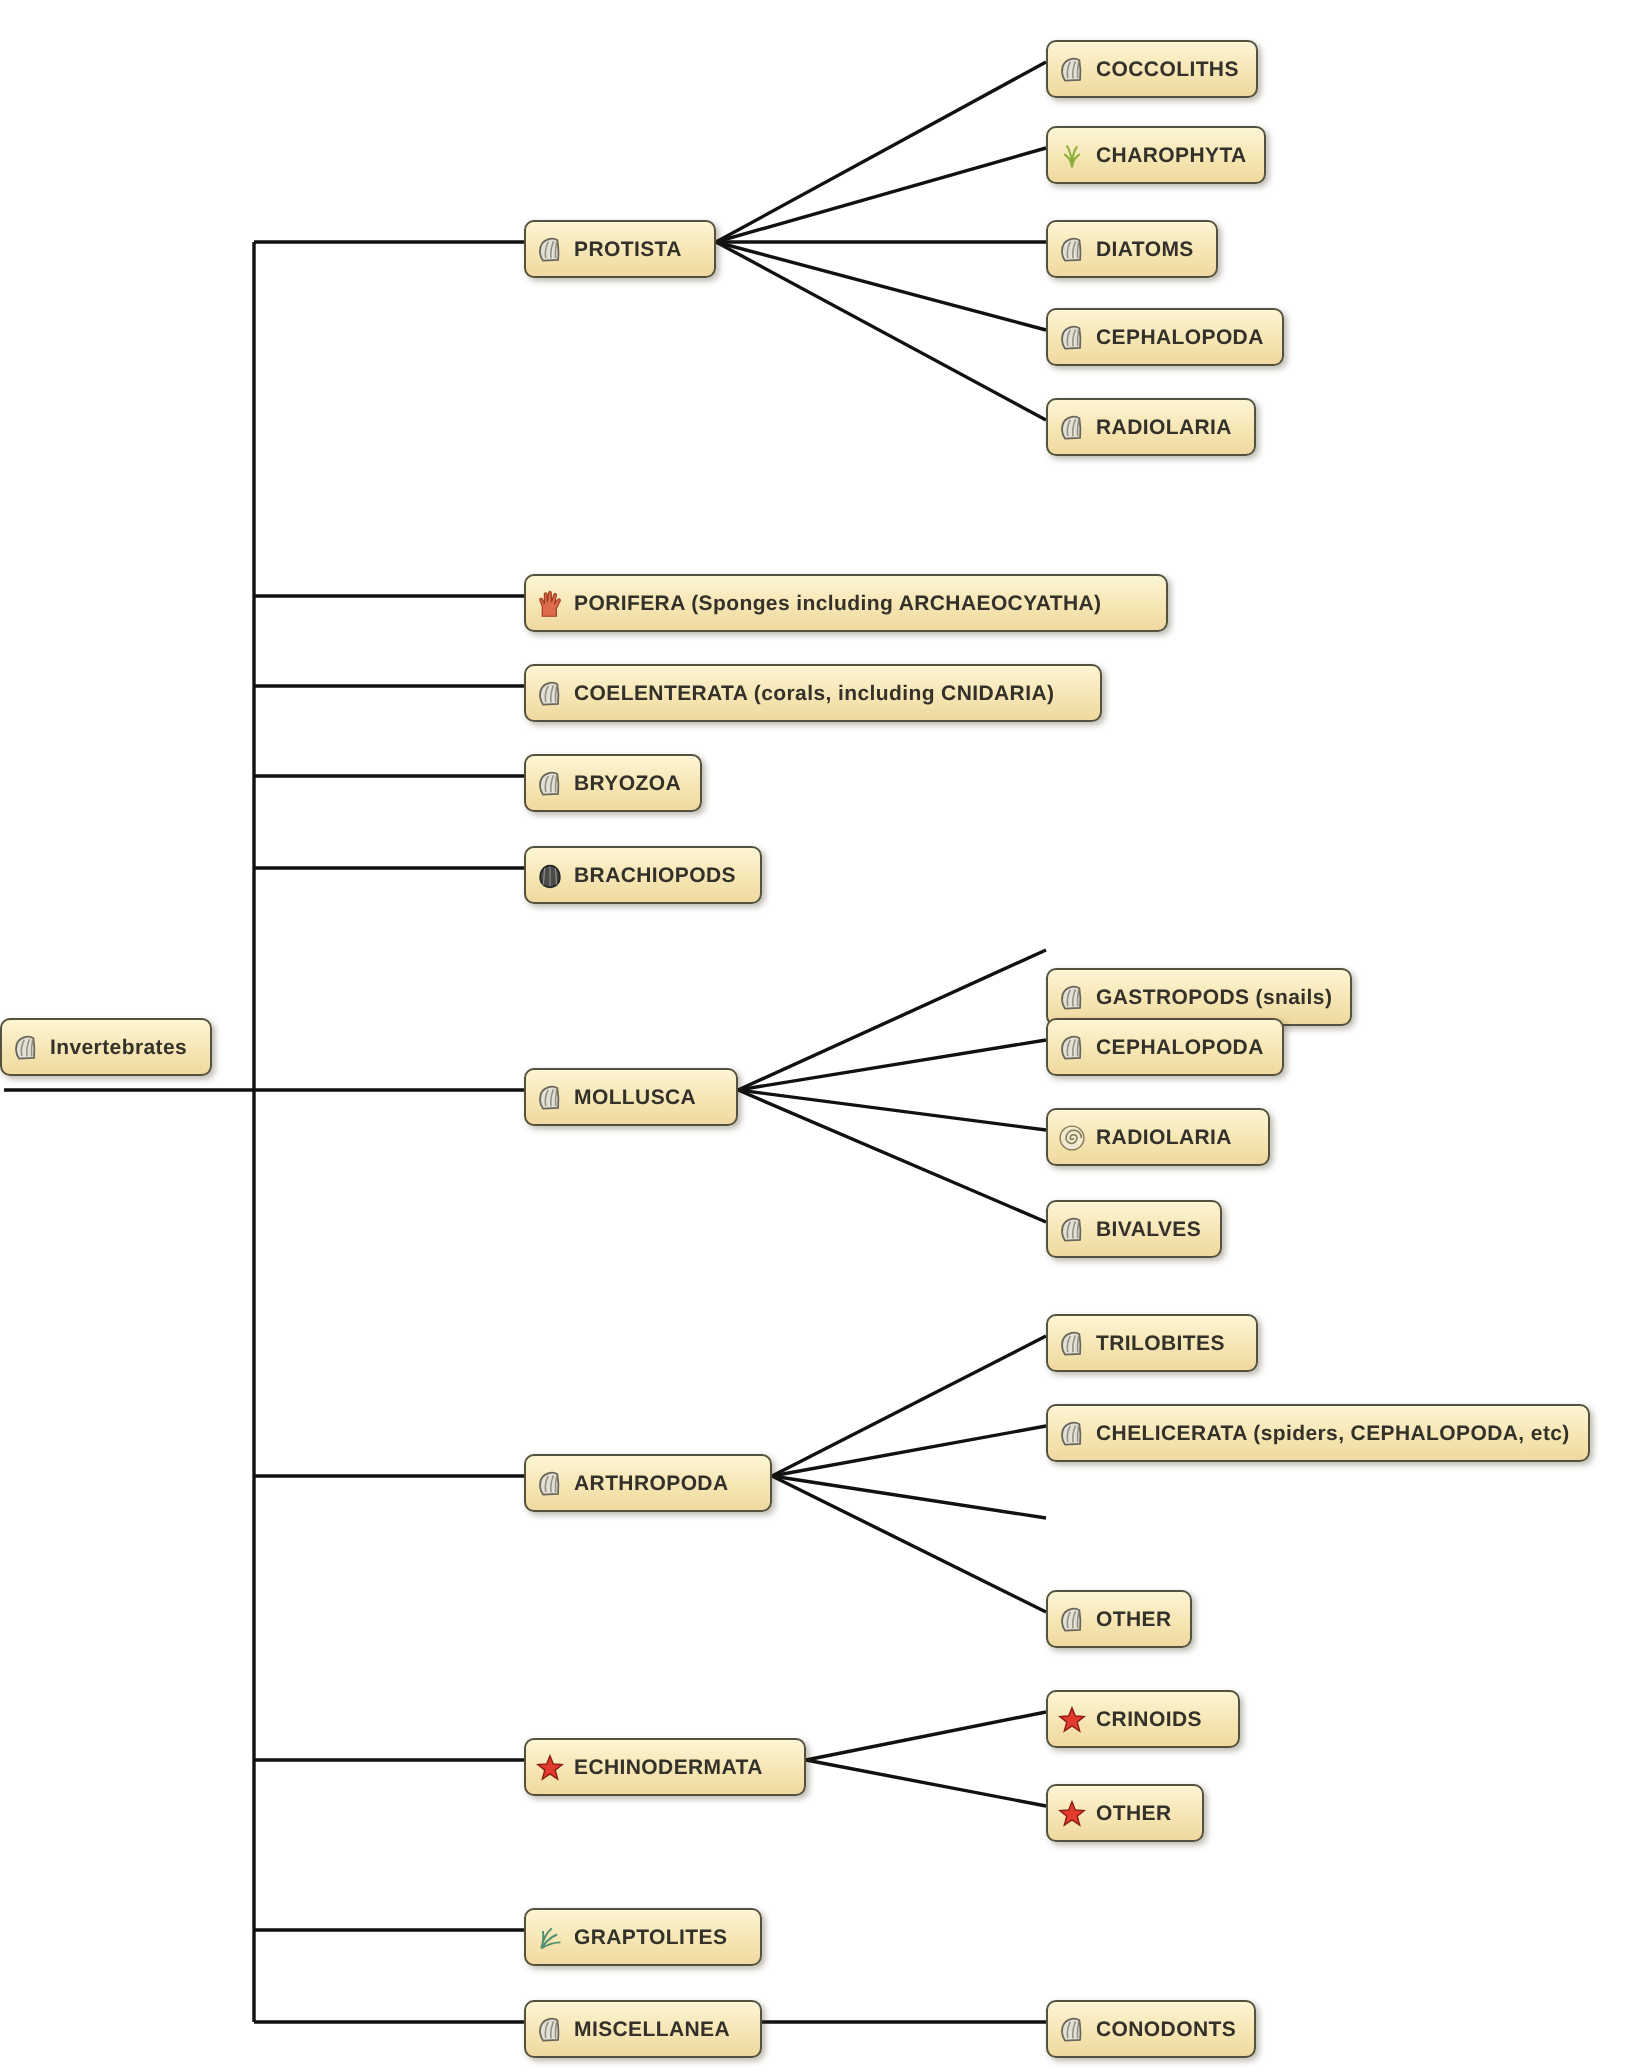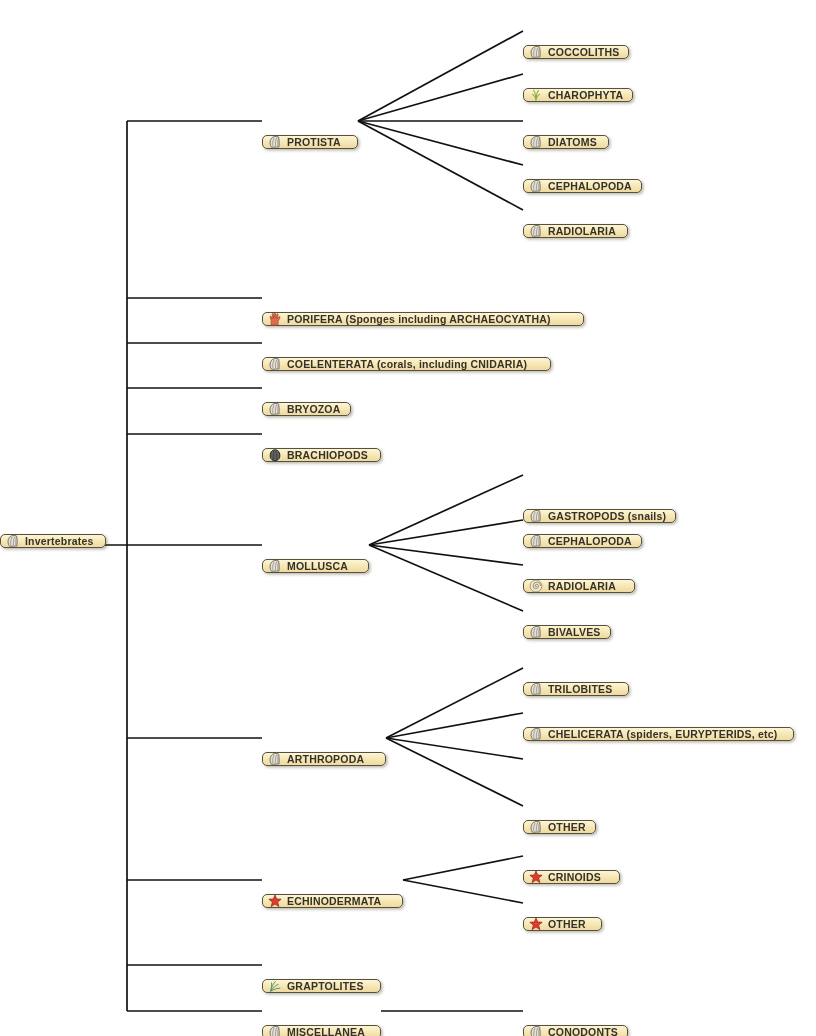--- a/index.html
+++ b/index.html
@@ -8,30 +8,29 @@
     position:relative;
     width:816px;height:1036px;
     background:#ffffff;
     font-family:"Liberation Sans", sans-serif;
     overflow:hidden;
   }
   .wires{position:absolute;left:0;top:0;z-index:0;}
   .node{
     position:absolute;
     z-index:1;
-    height:14px;
+    height:29px;
     display:flex;align-items:center;gap:5px;
     padding:0 9px 0 5px;
     box-sizing:border-box;
     background:linear-gradient(180deg,#fdf5d4 0%,#f6e6b4 55%,#efd99f 100%);
     border:1px solid #55513f;
     border-radius:5px;
     box-shadow:1.5px 1.5px 3px rgba(60,50,20,0.35);
     white-space:nowrap;
-    margin-top:25px;
   }
   .node .ic{width:14px;height:14px;flex:0 0 14px;}
   .node .lbl{
     font-size:10.5px;font-weight:bold;letter-spacing:0.2px;
     color:#33312a;
   }
 </style>
 </head>
 <body>
 
@@ -242,21 +241,21 @@
   <div class="node" style="left:523px;top:657px;min-width:106px">
     <svg class="ic">
         <use href="#ic-fossil"></use>
       </svg>
     <span class="lbl">TRILOBITES</span>
   </div>
   <div class="node" style="left:523px;top:702px;min-width:271px">
     <svg class="ic">
         <use href="#ic-fossil"></use>
       </svg>
-    <span class="lbl">CHELICERATA (spiders, EURYPTERIDS, etc)</span>
+    <span class="lbl">CHELICERATA (spiders, CEPHALOPODA, etc)</span>
   </div>
   <div class="node" style="left:523px;top:795px;min-width:72px">
     <svg class="ic">
         <use href="#ic-fossil"></use>
       </svg>
     <span class="lbl">OTHER</span>
   </div>
 
   <div class="node" style="left:523px;top:845px;min-width:97px">
     <svg class="ic">

